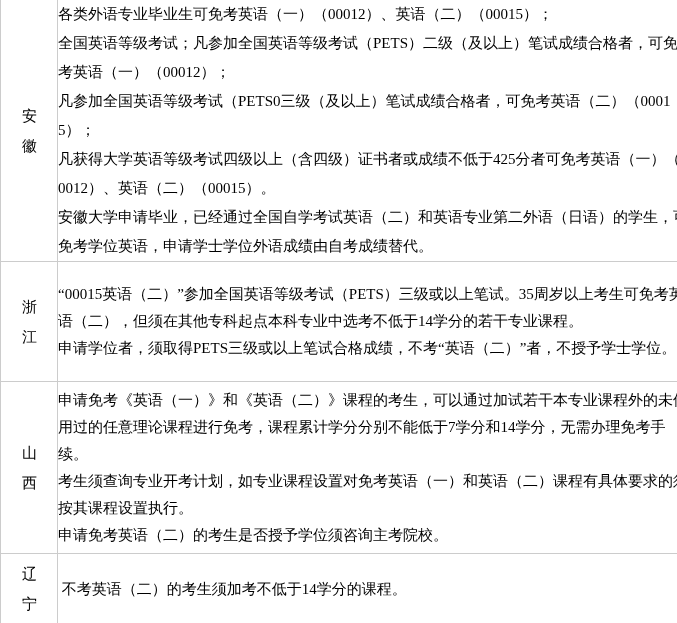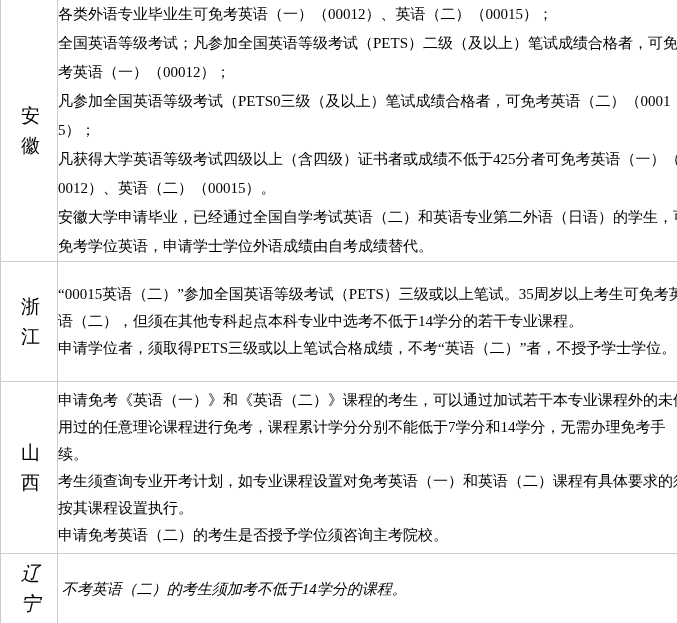--- a/index.html
+++ b/index.html
@@ -35,36 +35,36 @@
   table.exemption-table tr:first-child td { border-top: none; }
 
   col.c-province { width: 57px; }
 
   .province-cell { text-align: center; }
   .province-label {
     width: 16px;
     margin: 0 auto;
     word-break: break-all;
     line-height: 30px;
-    font-size: 19px;
-    text-align: left;
+    font-size: 15px;
+    text-align: right;
   }
   .policy-cell {
     padding: 4px 24px 4px 8px;
   }
   .para {
     font-size: 15px;
     white-space: pre-wrap;      
     word-break: break-all;      
     line-height: 28px;
   }
   .row-0 td { height: 252px; }
   .row-1 td { height: 120px; }
   .row-2 td { height: 172px; }
-  .row-3 td { height: 71px; font-style: italic; }
+  .row-3 td { height: 71px; }
   .row-0 .para { line-height: 29px; }
   .row-1 .para, .row-2 .para { line-height: 27px; }
   .row-3 .para { line-height: 27px; } 
 </style>
 </head>
 <body>
 
 <div class="screenshot">
   <table class="exemption-table">
     <colgroup>

